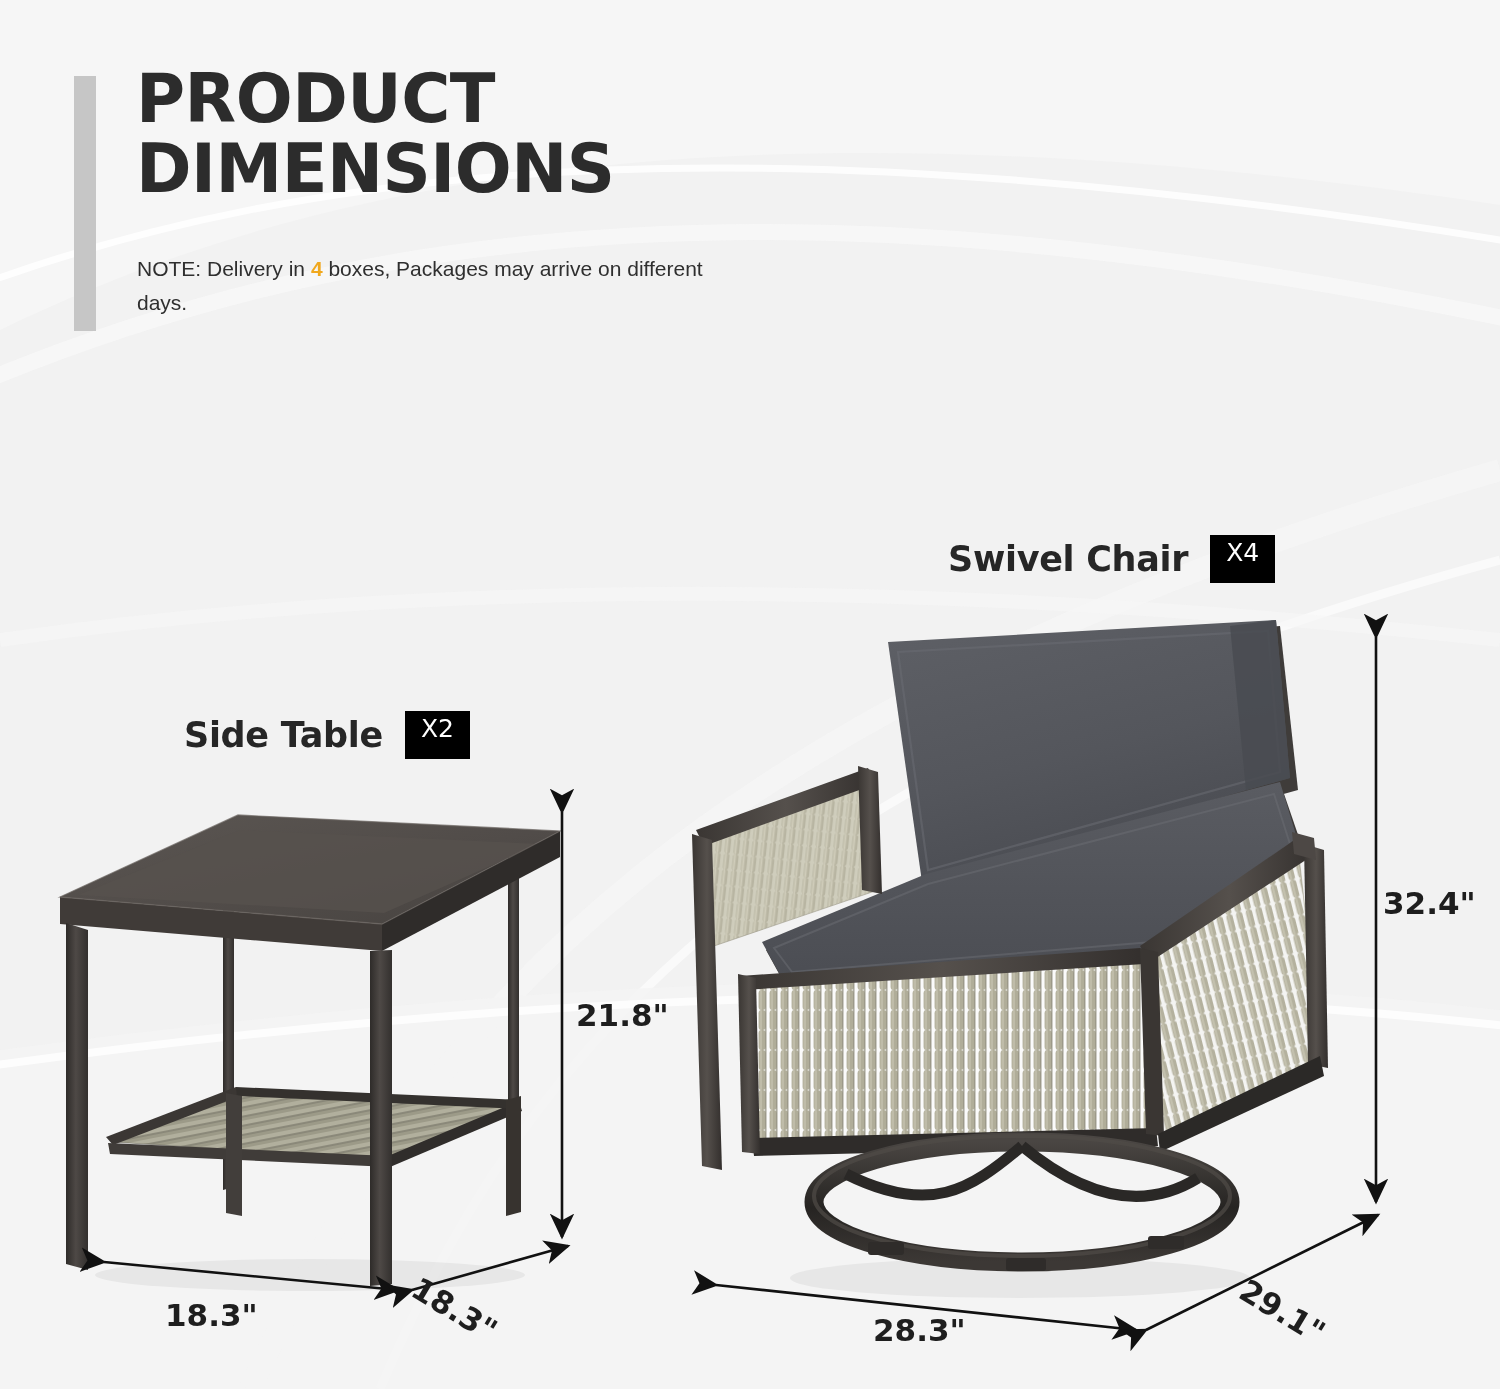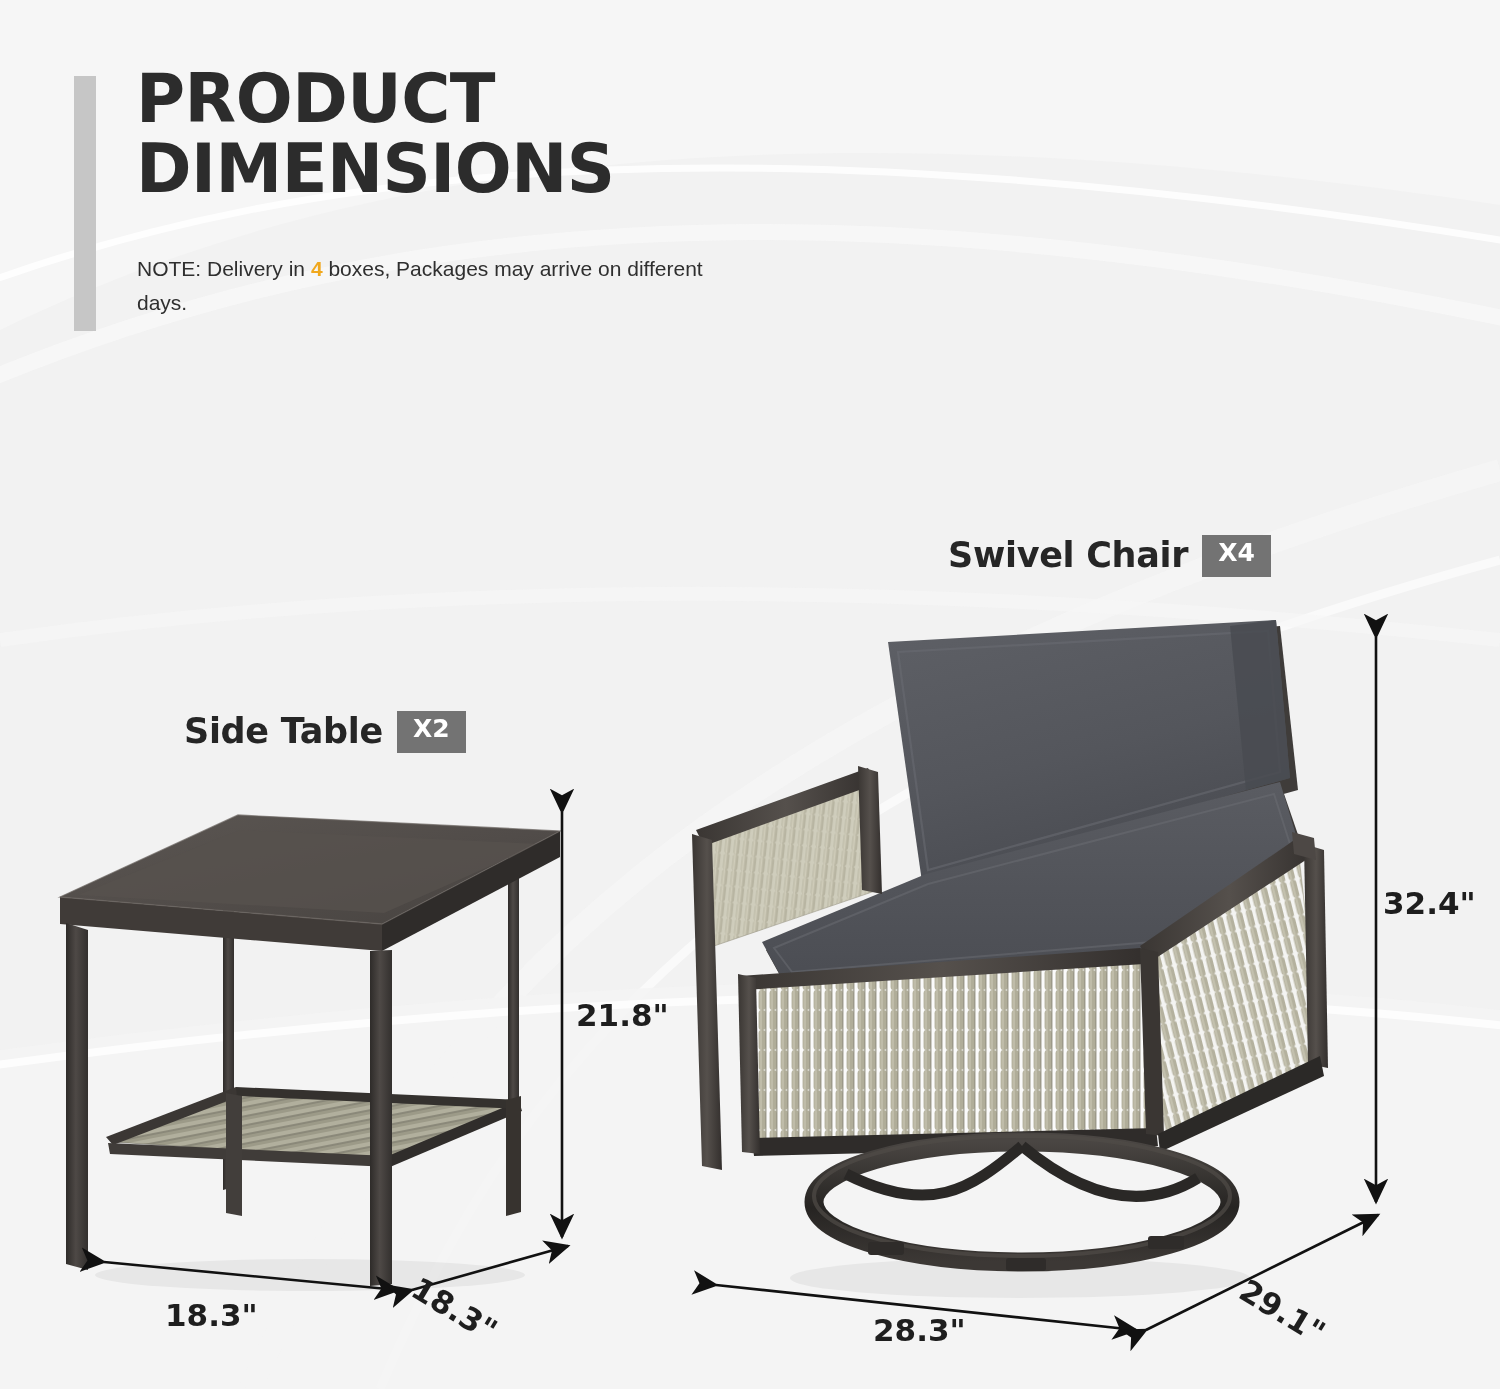--- a/index.html
+++ b/index.html
@@ -30,29 +30,29 @@
   }
   .note {
     position:absolute; left:137px; top:252px;
     width:600px;
     font-size:21px; line-height:1.62; color:#2f2f2f;
     font-family:"Liberation Sans", sans-serif;
   }
   .note .hl { color:#f0a81e; font-weight:bold; }
 
   
-  .prod-label { position:absolute; display:flex; gap:14px; }
+  .prod-label { position:absolute; display:flex; align-items:center; gap:22px; }
   .prod-label .name {
     font-size:35px; font-weight:bold; color:#262626;
     font-family:"DejaVu Sans", sans-serif; letter-spacing:-0.3px;
   }
   .qty-badge {
-    background:#737373; color:#ffffff;
-    font-size:25px; font-weight:bold;
-    padding:5px 16px 12px;
+    background:#000000; color:#ffffff;
+    font-size:25px; font-weight:normal;
+    padding:5px 16px 18px;
     font-family:"DejaVu Sans", sans-serif;
     line-height:1;
   }
   #label-table { left:184px; top:711px; }
   #label-chair { left:948px; top:535px; }
 
   
   .dim-txt {
     position:absolute;
     font-size:31px; font-weight:bold; color:#1e1e1e;

